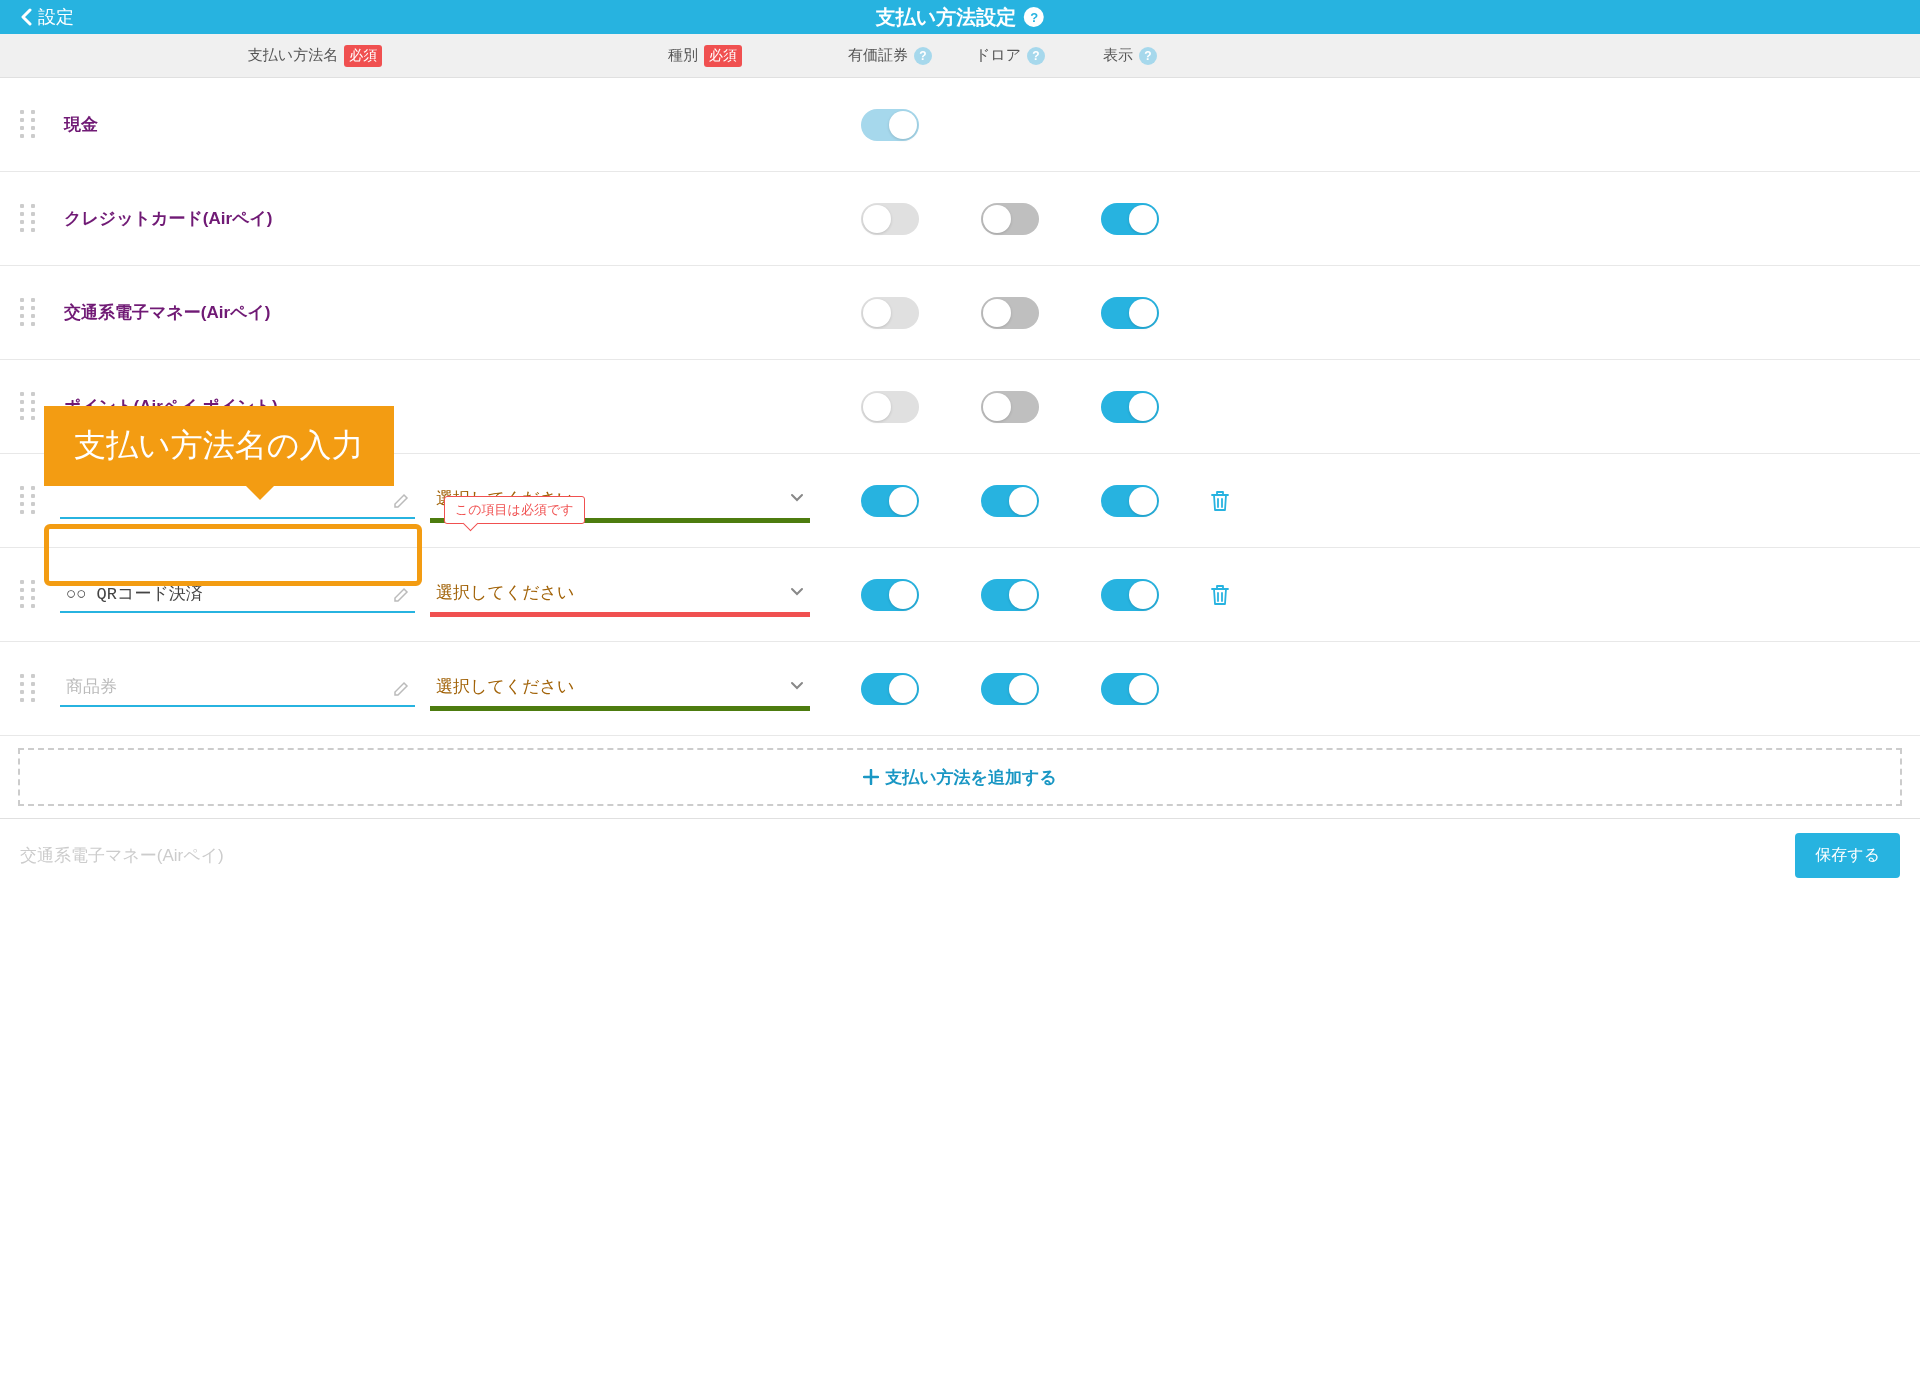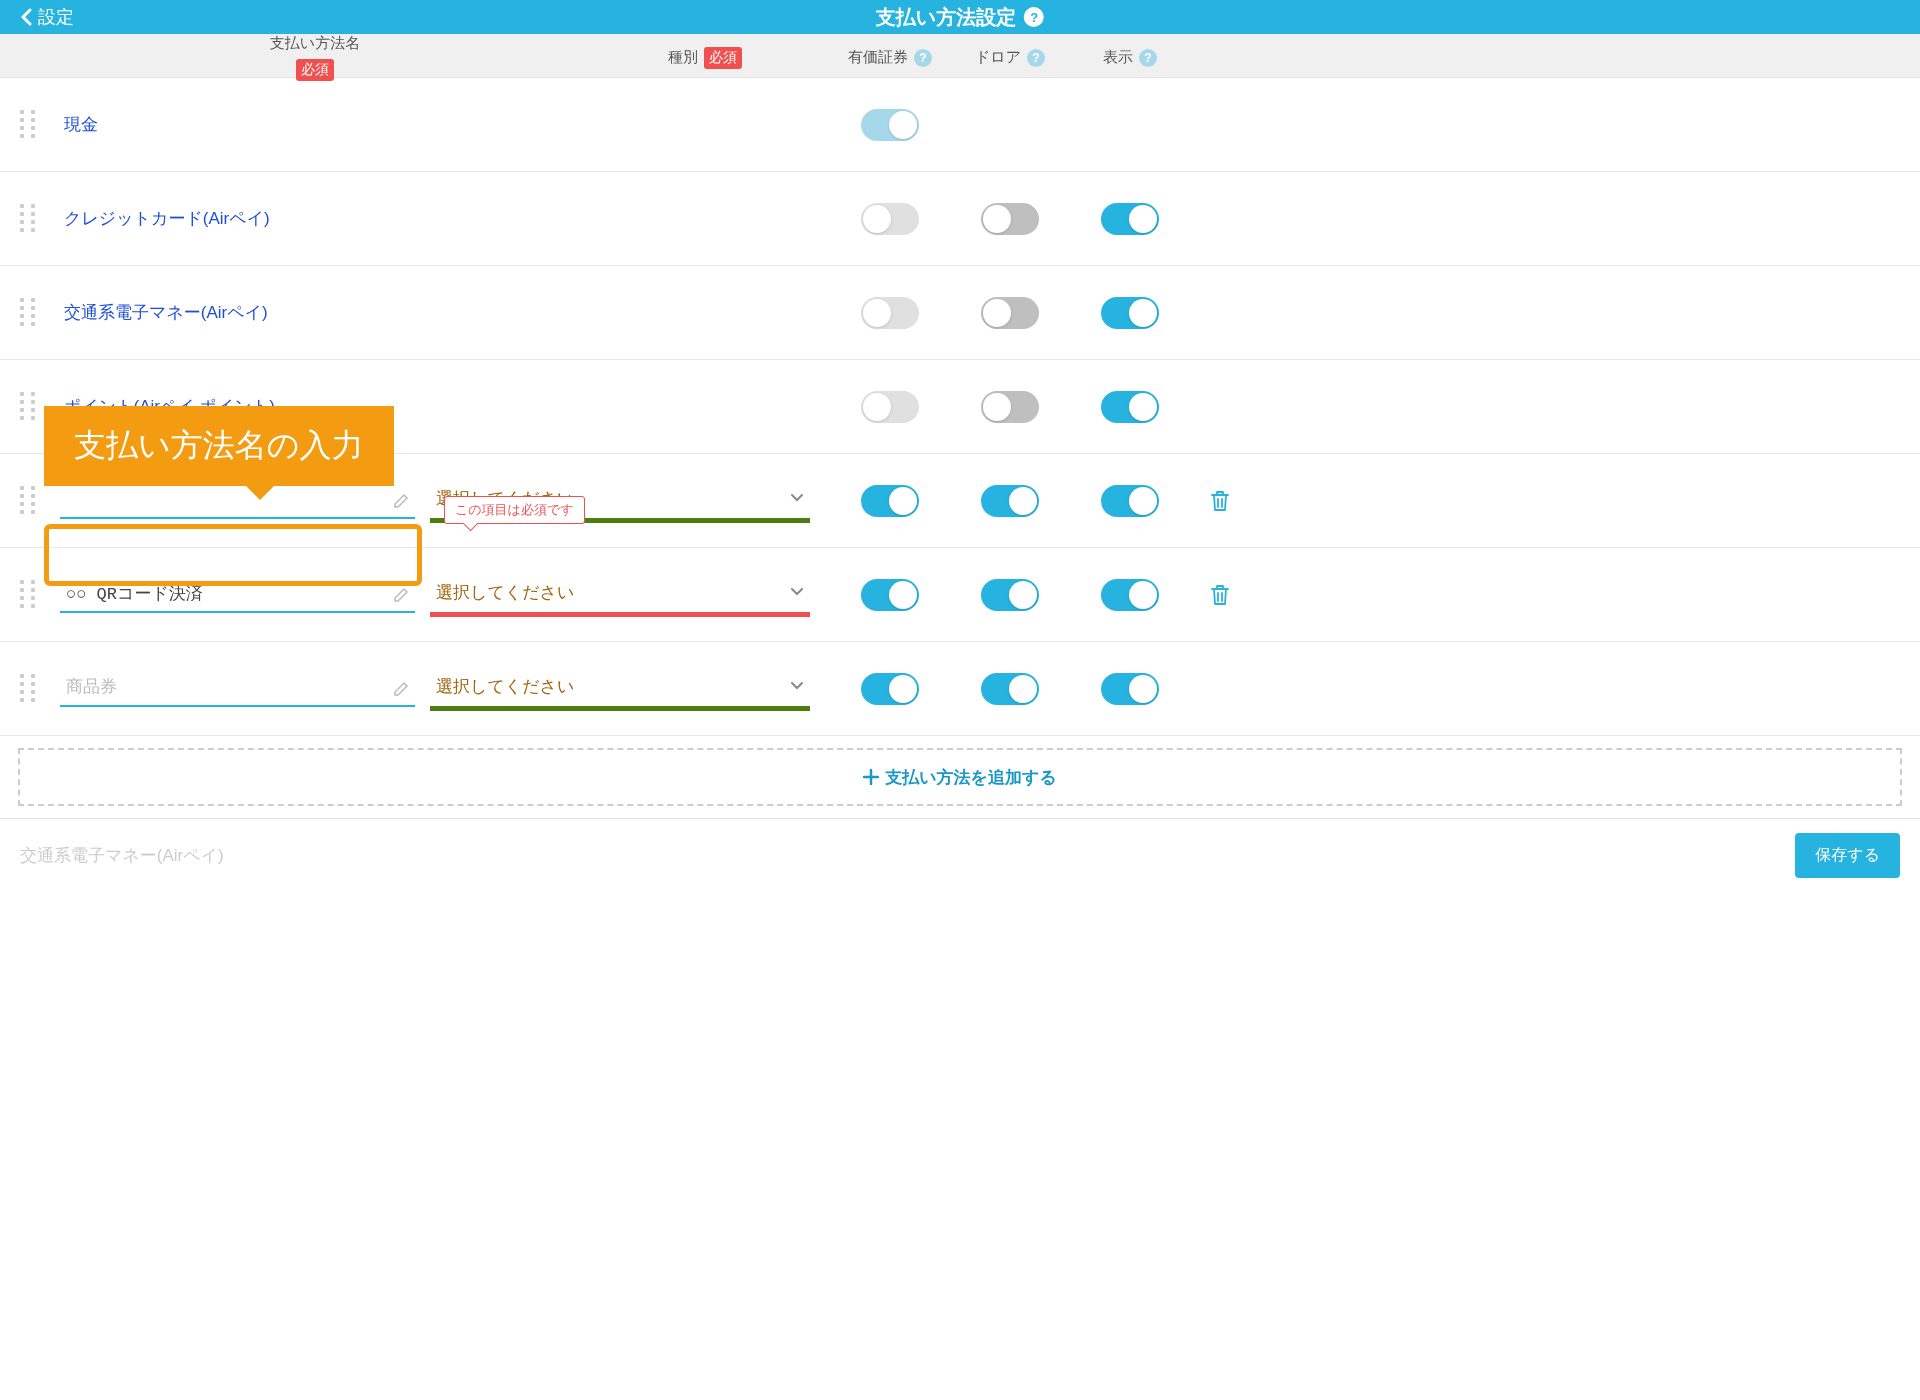--- a/index.html
+++ b/index.html
@@ -10,34 +10,34 @@
 .back-btn svg { margin-right: 6px; }
 .title { position: absolute; left: 50%; transform: translateX(-50%); color: #fff; font-size: 20px; font-weight: 600; display: flex; align-items: center; gap: 8px; }
 
 .help-icon { display: inline-flex; width: 20px; height: 20px; border-radius: 50%; background: #fff; color: #27b3e0; align-items: center; justify-content: center; font-size: 13px; font-weight: bold; }
 .help-icon.small { width: 18px; height: 18px; font-size: 12px; background: #a6d8ec; color: #fff; }
 
 .cols { display: grid; grid-template-columns: 60px 370px 400px 120px 120px 120px 60px; align-items: center; }
 .col-header { background: #f0f0f0; height: 44px; border-bottom: 1px solid #e0e0e0; }
 .col-header .cell { display: flex; align-items: center; gap: 6px; font-size: 15px; color: #555; }
 .col-header .cell.name, .col-header .cell.type { justify-content: center; }
-.col-header .cell.name { padding-left: 140px; flex-direction: column; }
+.col-header .cell.name { padding-left: 140px; }
 .col-header .cell.type { padding-left: 150px; }
 .col-header .cell.security, .col-header .cell.drawer, .col-header .cell.display { justify-content: center; }
 
 .required-badge { background: #f05050; color: #fff; font-size: 14px; padding: 2px 5px; border-radius: 3px; font-weight: 500; }
 
 .row { height: 94px; border-bottom: 1px solid #e8e8e8; }
 .row .cell { display: flex; align-items: center; }
 .row .cell.security, .row .cell.drawer, .row .cell.display, .row .cell.delete { justify-content: center; }
 
 .drag-handle { width: 18px; height: 30px; display: grid; grid-template-columns: 1fr 1fr; gap: 3px; margin-left: 20px; cursor: grab; }
 .drag-handle span { width: 4px; height: 4px; background: #ccc; border-radius: 1px; }
 
-.name-text { font-size: 17px; color: #1d4ed8; padding-left: 4px; }
+.name-text { font-size: 17px; color: #701a75; padding-left: 4px; font-weight: bold; }
 
 .name-input-wrap { position: relative; width: 355px; }
 .name-input { width: 100%; border: none; border-bottom: 2px solid #27b3e0; padding: 8px 30px 8px 6px; font-size: 17px; color: #444; outline: none; font-family: Liberation Mono, monospace; }
 .name-input::placeholder { color: #bbb; }
 .pencil-icon { position: absolute; right: 6px; top: 50%; transform: translateY(-50%); color: #bbb; }
 
 .type-select { width: 380px; display: flex; align-items: center; justify-content: space-between; border-bottom: 5px solid #4d7c0f; padding: 8px 6px; cursor: pointer; color: #a16207; font-size: 17px; }
 .type-select.error { border-bottom-color: #f05050; }
 .chevron-down { color: #888; }
 

